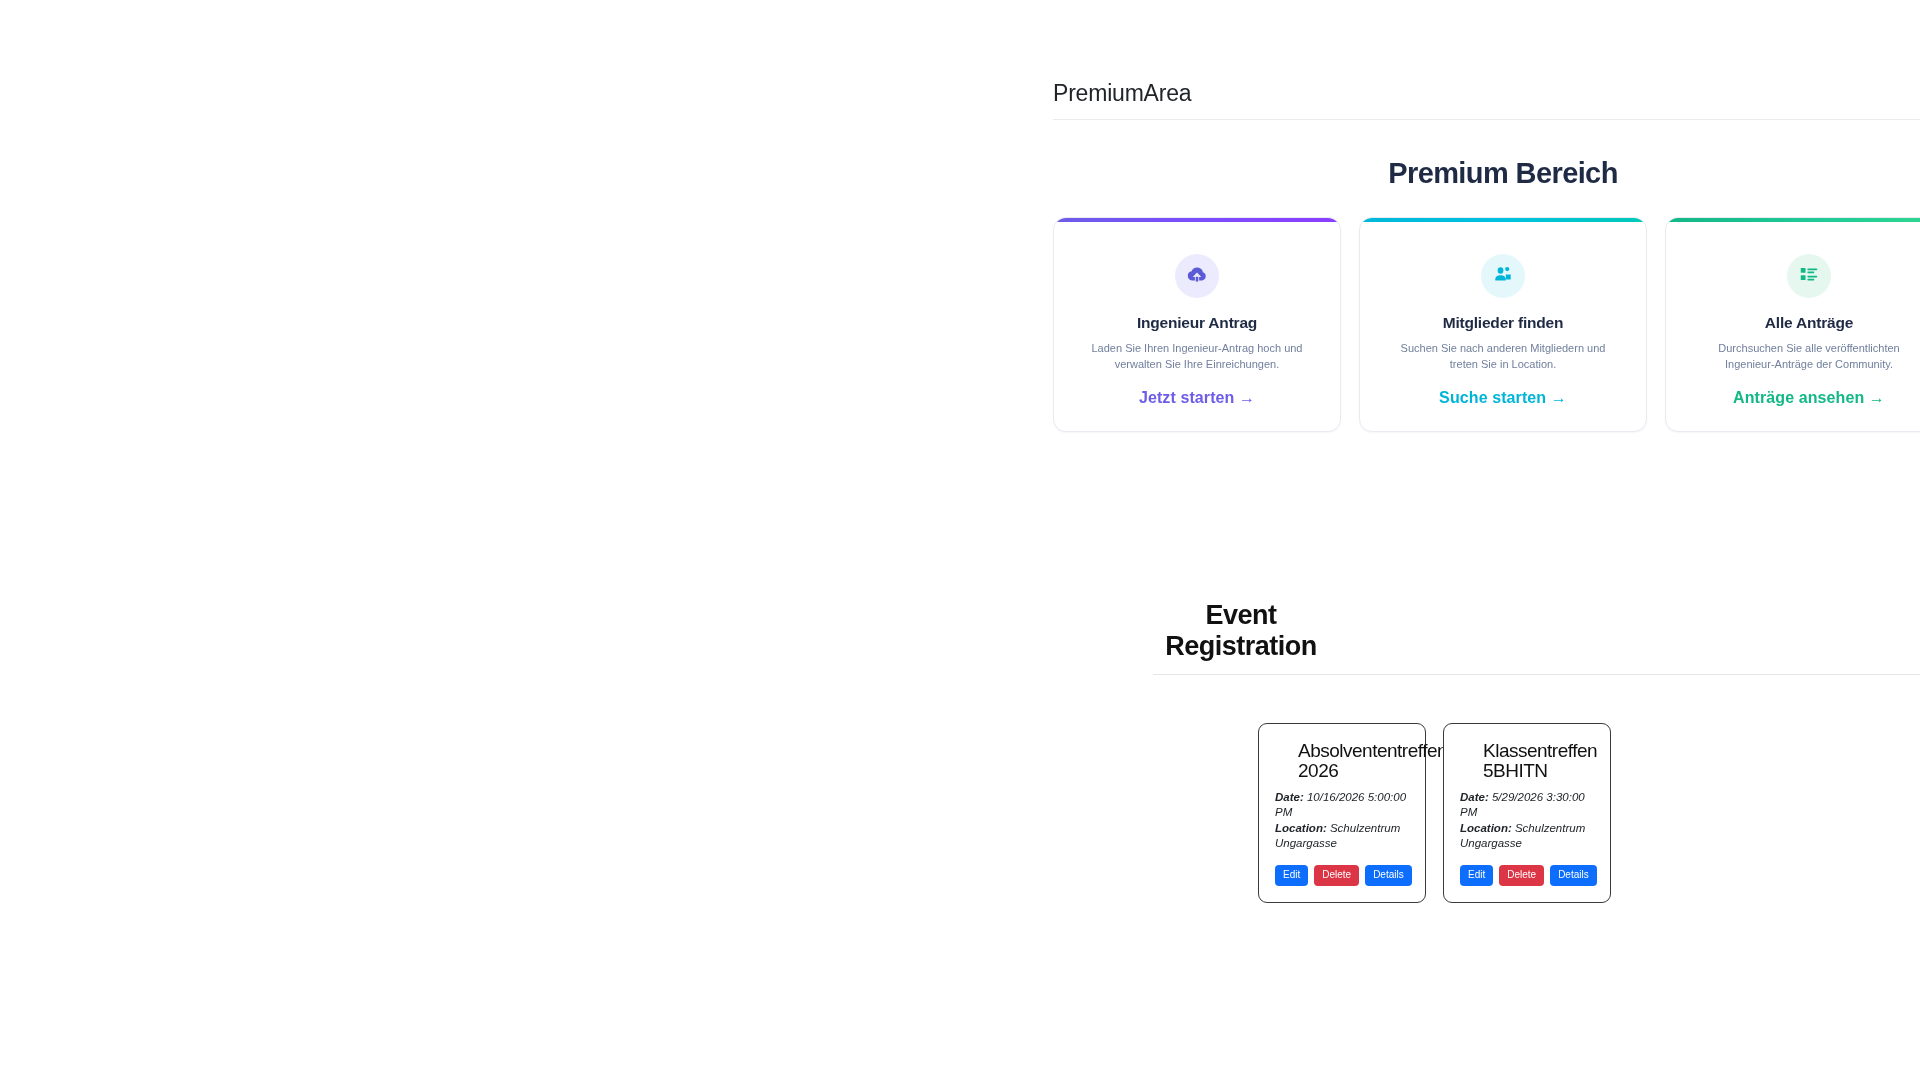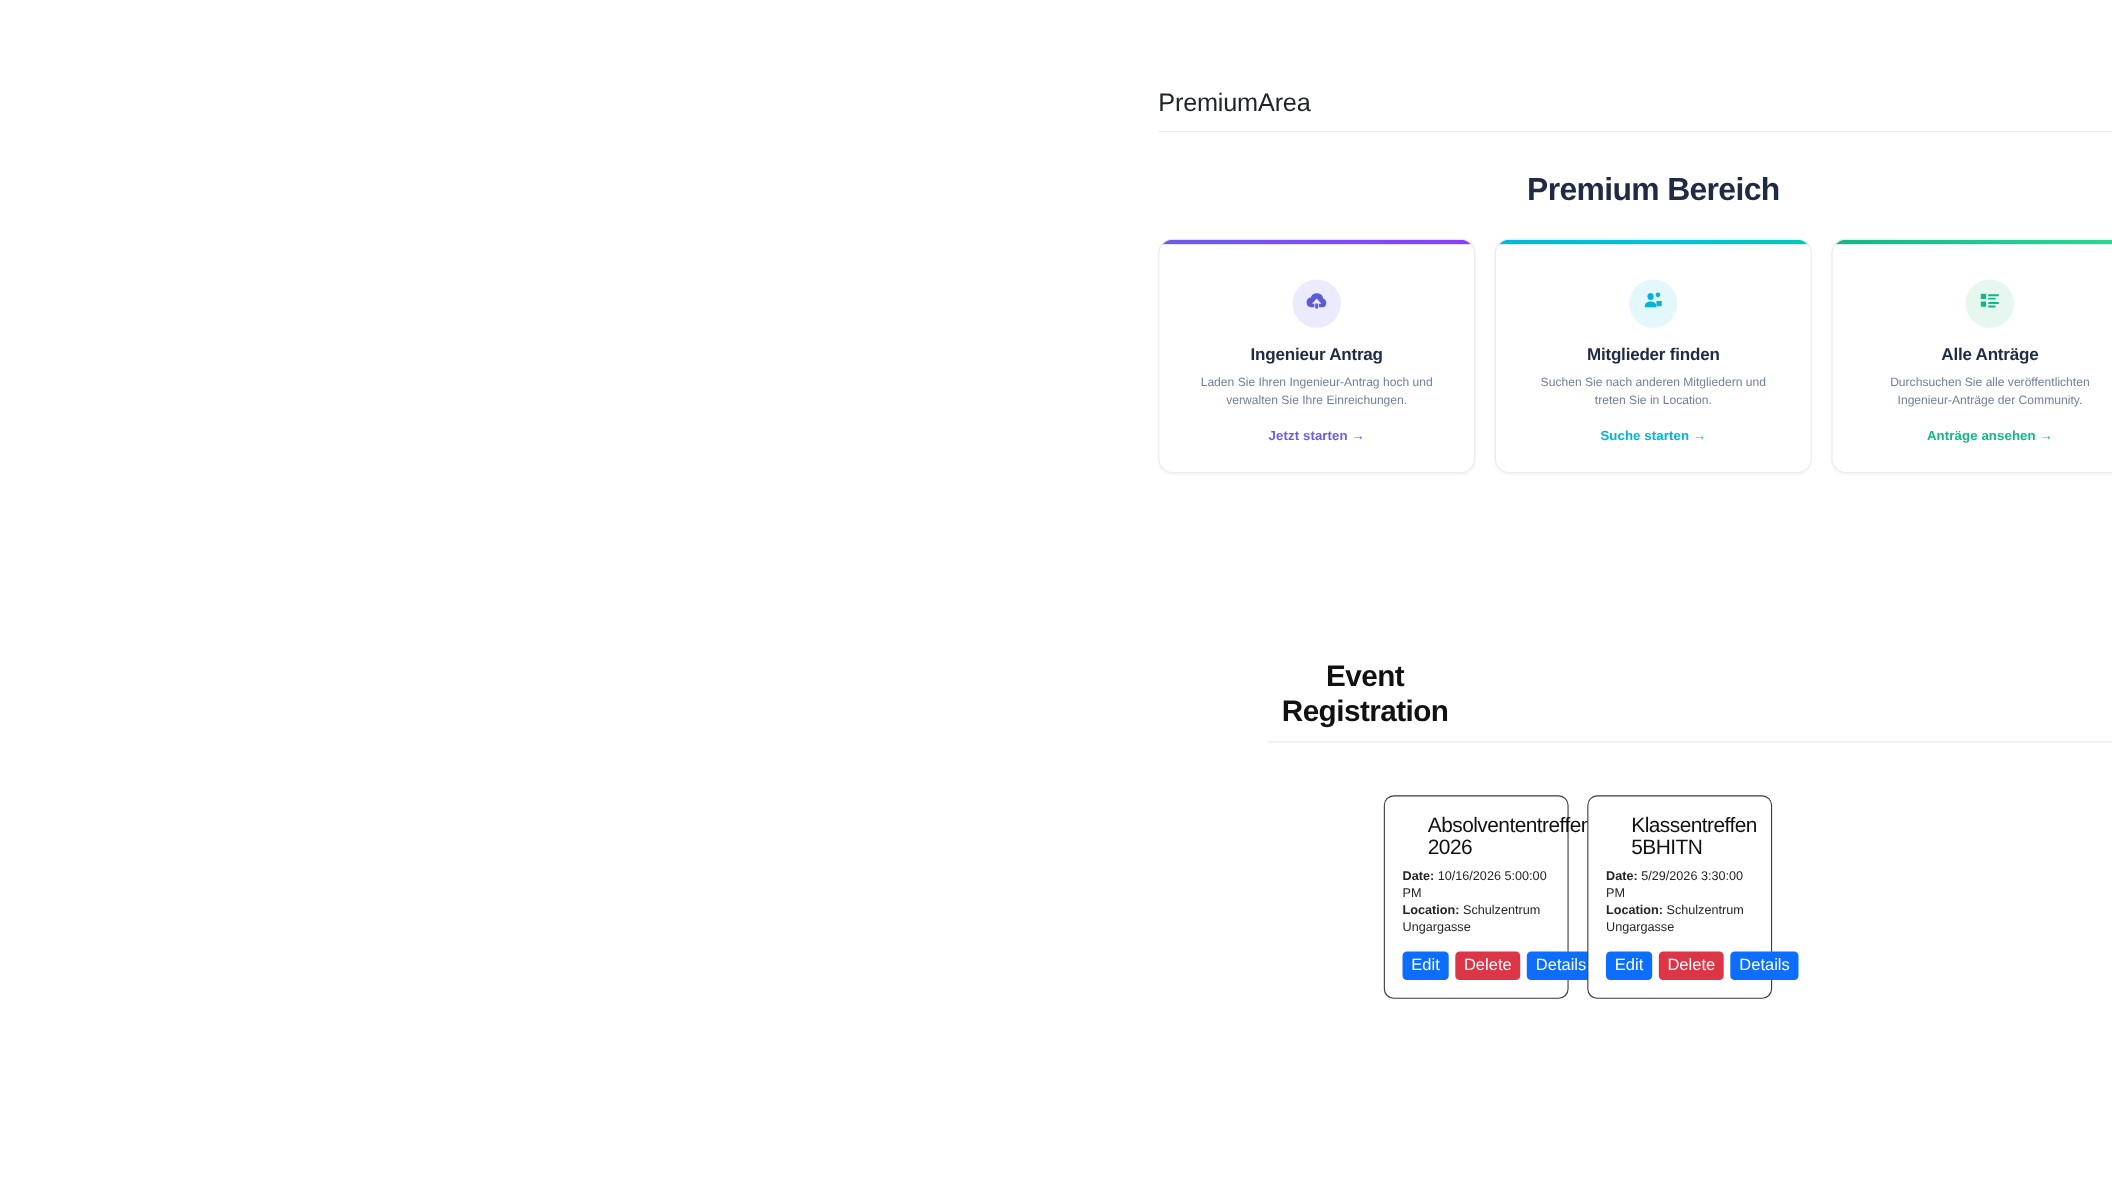--- a/index.html
+++ b/index.html
@@ -114,21 +114,21 @@
   .card-desc {
     margin-top: 9px;
     font-size: 11px;
     line-height: 1.45;
     color: #707f9c;
     padding: 0 6px;
   }
   .card-link {
     display: inline-block;
     margin-top: 16px;
-    font-size: 12px;
+    font-size: 16px;
     font-weight: 700;
     text-decoration: none;
     letter-spacing: 0.1px;
   }
   .link-purple { color: #6c5ce7; }
   .link-cyan   { color: #00b5d8; }
   .link-green  { color: #12b886; }
 
   
   .events-section {
@@ -173,32 +173,33 @@
     line-height: 1.07;
     letter-spacing: -0.5px;
     margin-bottom: 8px;
     margin-left: 23px;
   }
   .event-meta {
     font-size: 11.5px;
     color: #212529;
     line-height: 1.32;
     margin-bottom: 1px;
+    font-style: italic;
   }
   .event-meta b { font-weight: 700; }
   .event-buttons {
     display: flex;
     gap: 6px;
     margin-top: 14px;
   }
   .btn {
     border: none;
     border-radius: 4px;
     font-family: "Liberation Sans", sans-serif;
-    font-size: 15px;
+    font-size: 10px;
     color: #ffffff;
     padding: 5px 8px 6px 8px;
     cursor: pointer;
     line-height: 1;
     text-align: center;
   }
   .btn-primary { background: #0d6efd; }
   .btn-danger  { background: #dc3545; }
 </style>
 </head>

